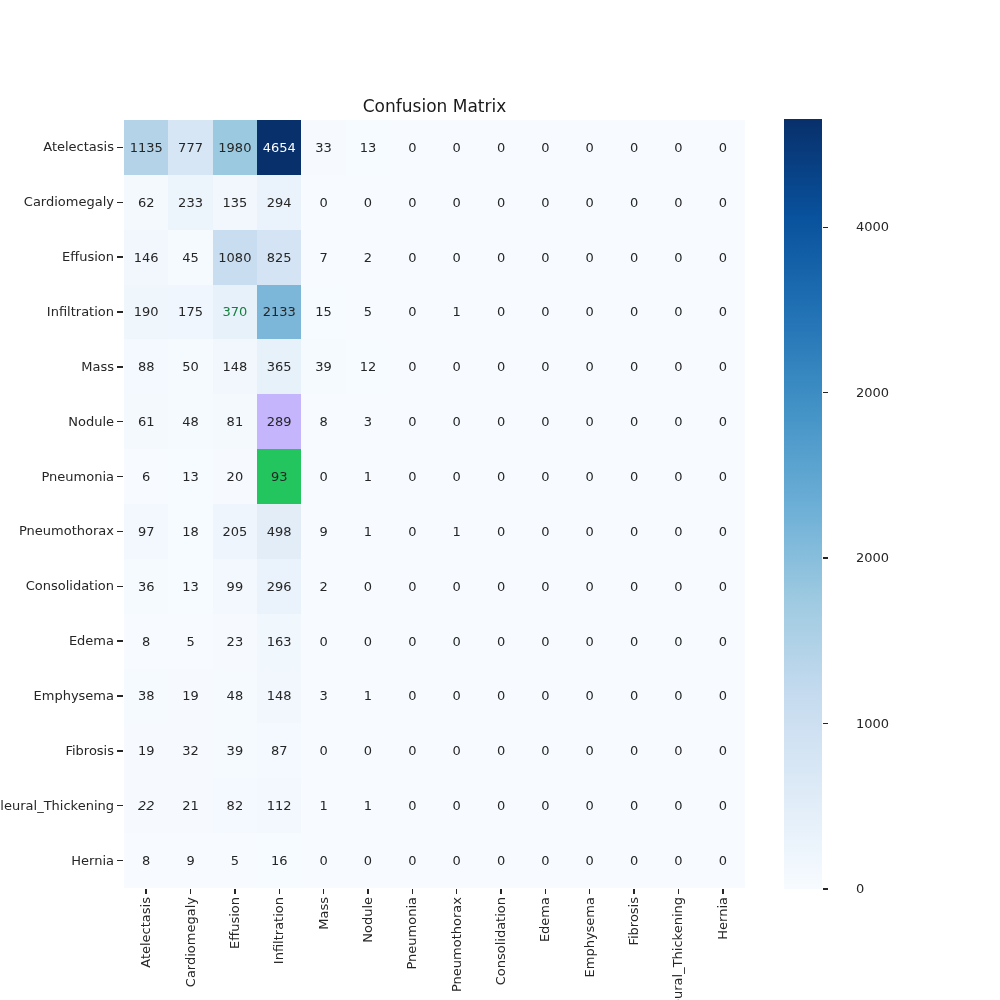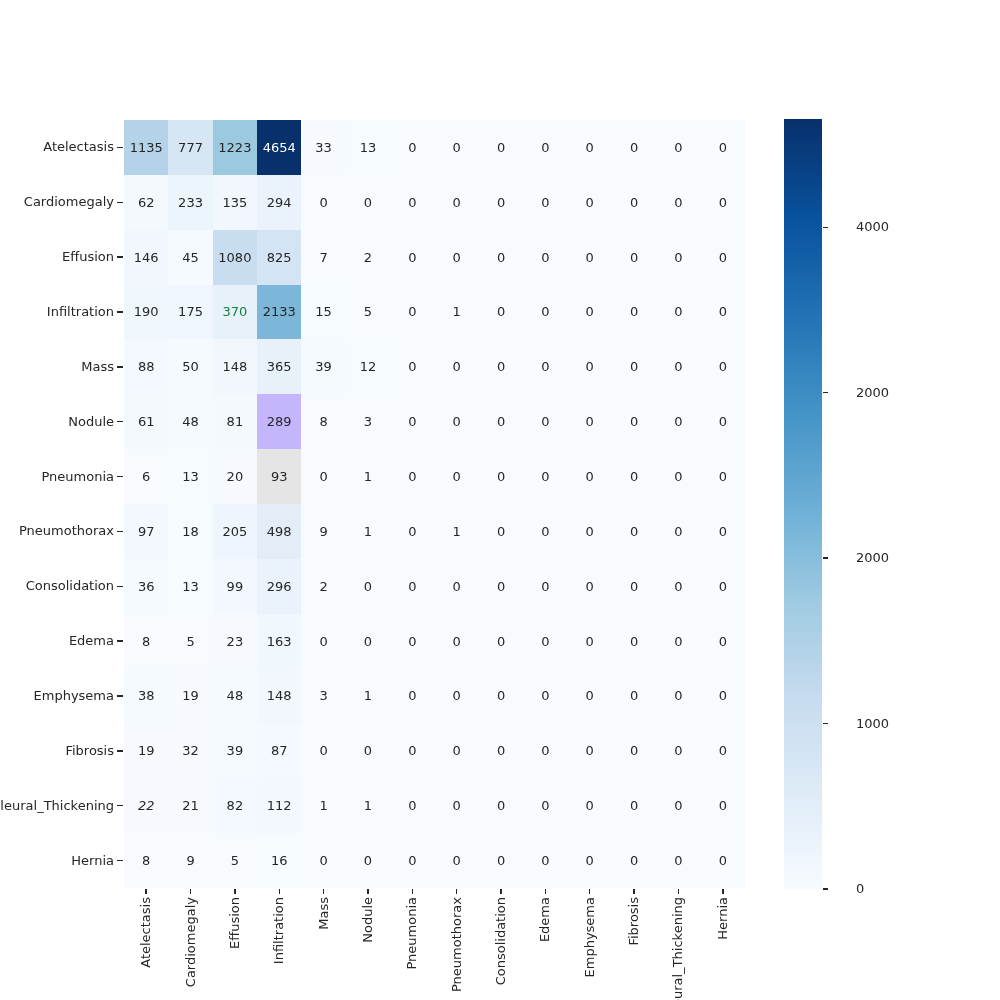--- a/index.html
+++ b/index.html
@@ -35,24 +35,25 @@
   .ytick{position:absolute; left:117px; width:6px; height:1.4px; background:#262626;}
   .xtick{position:absolute; top:889px; width:1.4px; height:5px; background:#262626;}
   .colorbar{position:absolute; left:784px; top:119px; width:38px; height:770px;}
   .cbtick{position:absolute; left:823px; width:5px; height:1.4px; background:#262626;}
   .cblab{position:absolute; left:856px; height:18px; line-height:18px; font-size:13px; white-space:nowrap;}
 </style>
 </head>
 <body>
 
 <div id="canvas">
+  <div class="chart-title">Confusion Matrix</div>
   <div class="heatmap-grid">
       <div class="cell" style="background: rgb(180, 211, 233); color: rgb(38, 38, 38);">1135</div>
       <div class="cell" style="background: rgb(214, 230, 244); color: rgb(38, 38, 38);">777</div>
-      <div class="cell" style="background: rgb(155, 201, 224); color: rgb(38, 38, 38);">1223</div>
+      <div class="cell" style="background: rgb(155, 201, 224); color: rgb(38, 38, 38);">1980</div>
       <div class="cell" style="background: rgb(8, 48, 107); color: rgb(255, 255, 255);">4654</div>
       <div class="cell" style="background: rgb(246, 250, 255); color: rgb(38, 38, 38);">33</div>
       <div class="cell" style="background: rgb(246, 251, 255); color: rgb(38, 38, 38);">13</div>
       <div class="cell" style="background: rgb(247, 251, 255); color: rgb(38, 38, 38);">0</div>
       <div class="cell" style="background: rgb(247, 251, 255); color: rgb(38, 38, 38);">0</div>
       <div class="cell" style="background: rgb(247, 251, 255); color: rgb(38, 38, 38);">0</div>
       <div class="cell" style="background: rgb(247, 251, 255); color: rgb(38, 38, 38);">0</div>
       <div class="cell" style="background: rgb(247, 251, 255); color: rgb(38, 38, 38);">0</div>
       <div class="cell" style="background: rgb(247, 251, 255); color: rgb(38, 38, 38);">0</div>
       <div class="cell" style="background: rgb(247, 251, 255); color: rgb(38, 38, 38);">0</div>
@@ -123,21 +124,21 @@
       <div class="cell" style="background: rgb(247, 251, 255); color: rgb(38, 38, 38);">0</div>
       <div class="cell" style="background: rgb(247, 251, 255); color: rgb(38, 38, 38);">0</div>
       <div class="cell" style="background: rgb(247, 251, 255); color: rgb(38, 38, 38);">0</div>
       <div class="cell" style="background: rgb(247, 251, 255); color: rgb(38, 38, 38);">0</div>
       <div class="cell" style="background: rgb(247, 251, 255); color: rgb(38, 38, 38);">0</div>
       <div class="cell" style="background: rgb(247, 251, 255); color: rgb(38, 38, 38);">0</div>
       <div class="cell" style="background: rgb(247, 251, 255); color: rgb(38, 38, 38);">0</div>
       <div class="cell" style="background: rgb(247, 251, 255); color: rgb(38, 38, 38);">6</div>
       <div class="cell" style="background: rgb(246, 251, 255); color: rgb(38, 38, 38);">13</div>
       <div class="cell" style="background: rgb(246, 250, 255); color: rgb(38, 38, 38);">20</div>
-      <div class="cell" style="background: #e5e5e5; color: rgb(38, 38, 38);">93</div>
+      <div class="cell" style="background: #22c55e; color: rgb(38, 38, 38);">93</div>
       <div class="cell" style="background: rgb(247, 251, 255); color: rgb(38, 38, 38);">0</div>
       <div class="cell" style="background: rgb(247, 251, 255); color: rgb(38, 38, 38);">1</div>
       <div class="cell" style="background: rgb(247, 251, 255); color: rgb(38, 38, 38);">0</div>
       <div class="cell" style="background: rgb(247, 251, 255); color: rgb(38, 38, 38);">0</div>
       <div class="cell" style="background: rgb(247, 251, 255); color: rgb(38, 38, 38);">0</div>
       <div class="cell" style="background: rgb(247, 251, 255); color: rgb(38, 38, 38);">0</div>
       <div class="cell" style="background: rgb(247, 251, 255); color: rgb(38, 38, 38);">0</div>
       <div class="cell" style="background: rgb(247, 251, 255); color: rgb(38, 38, 38);">0</div>
       <div class="cell" style="background: rgb(247, 251, 255); color: rgb(38, 38, 38);">0</div>
       <div class="cell" style="background: rgb(247, 251, 255); color: rgb(38, 38, 38);">0</div>

